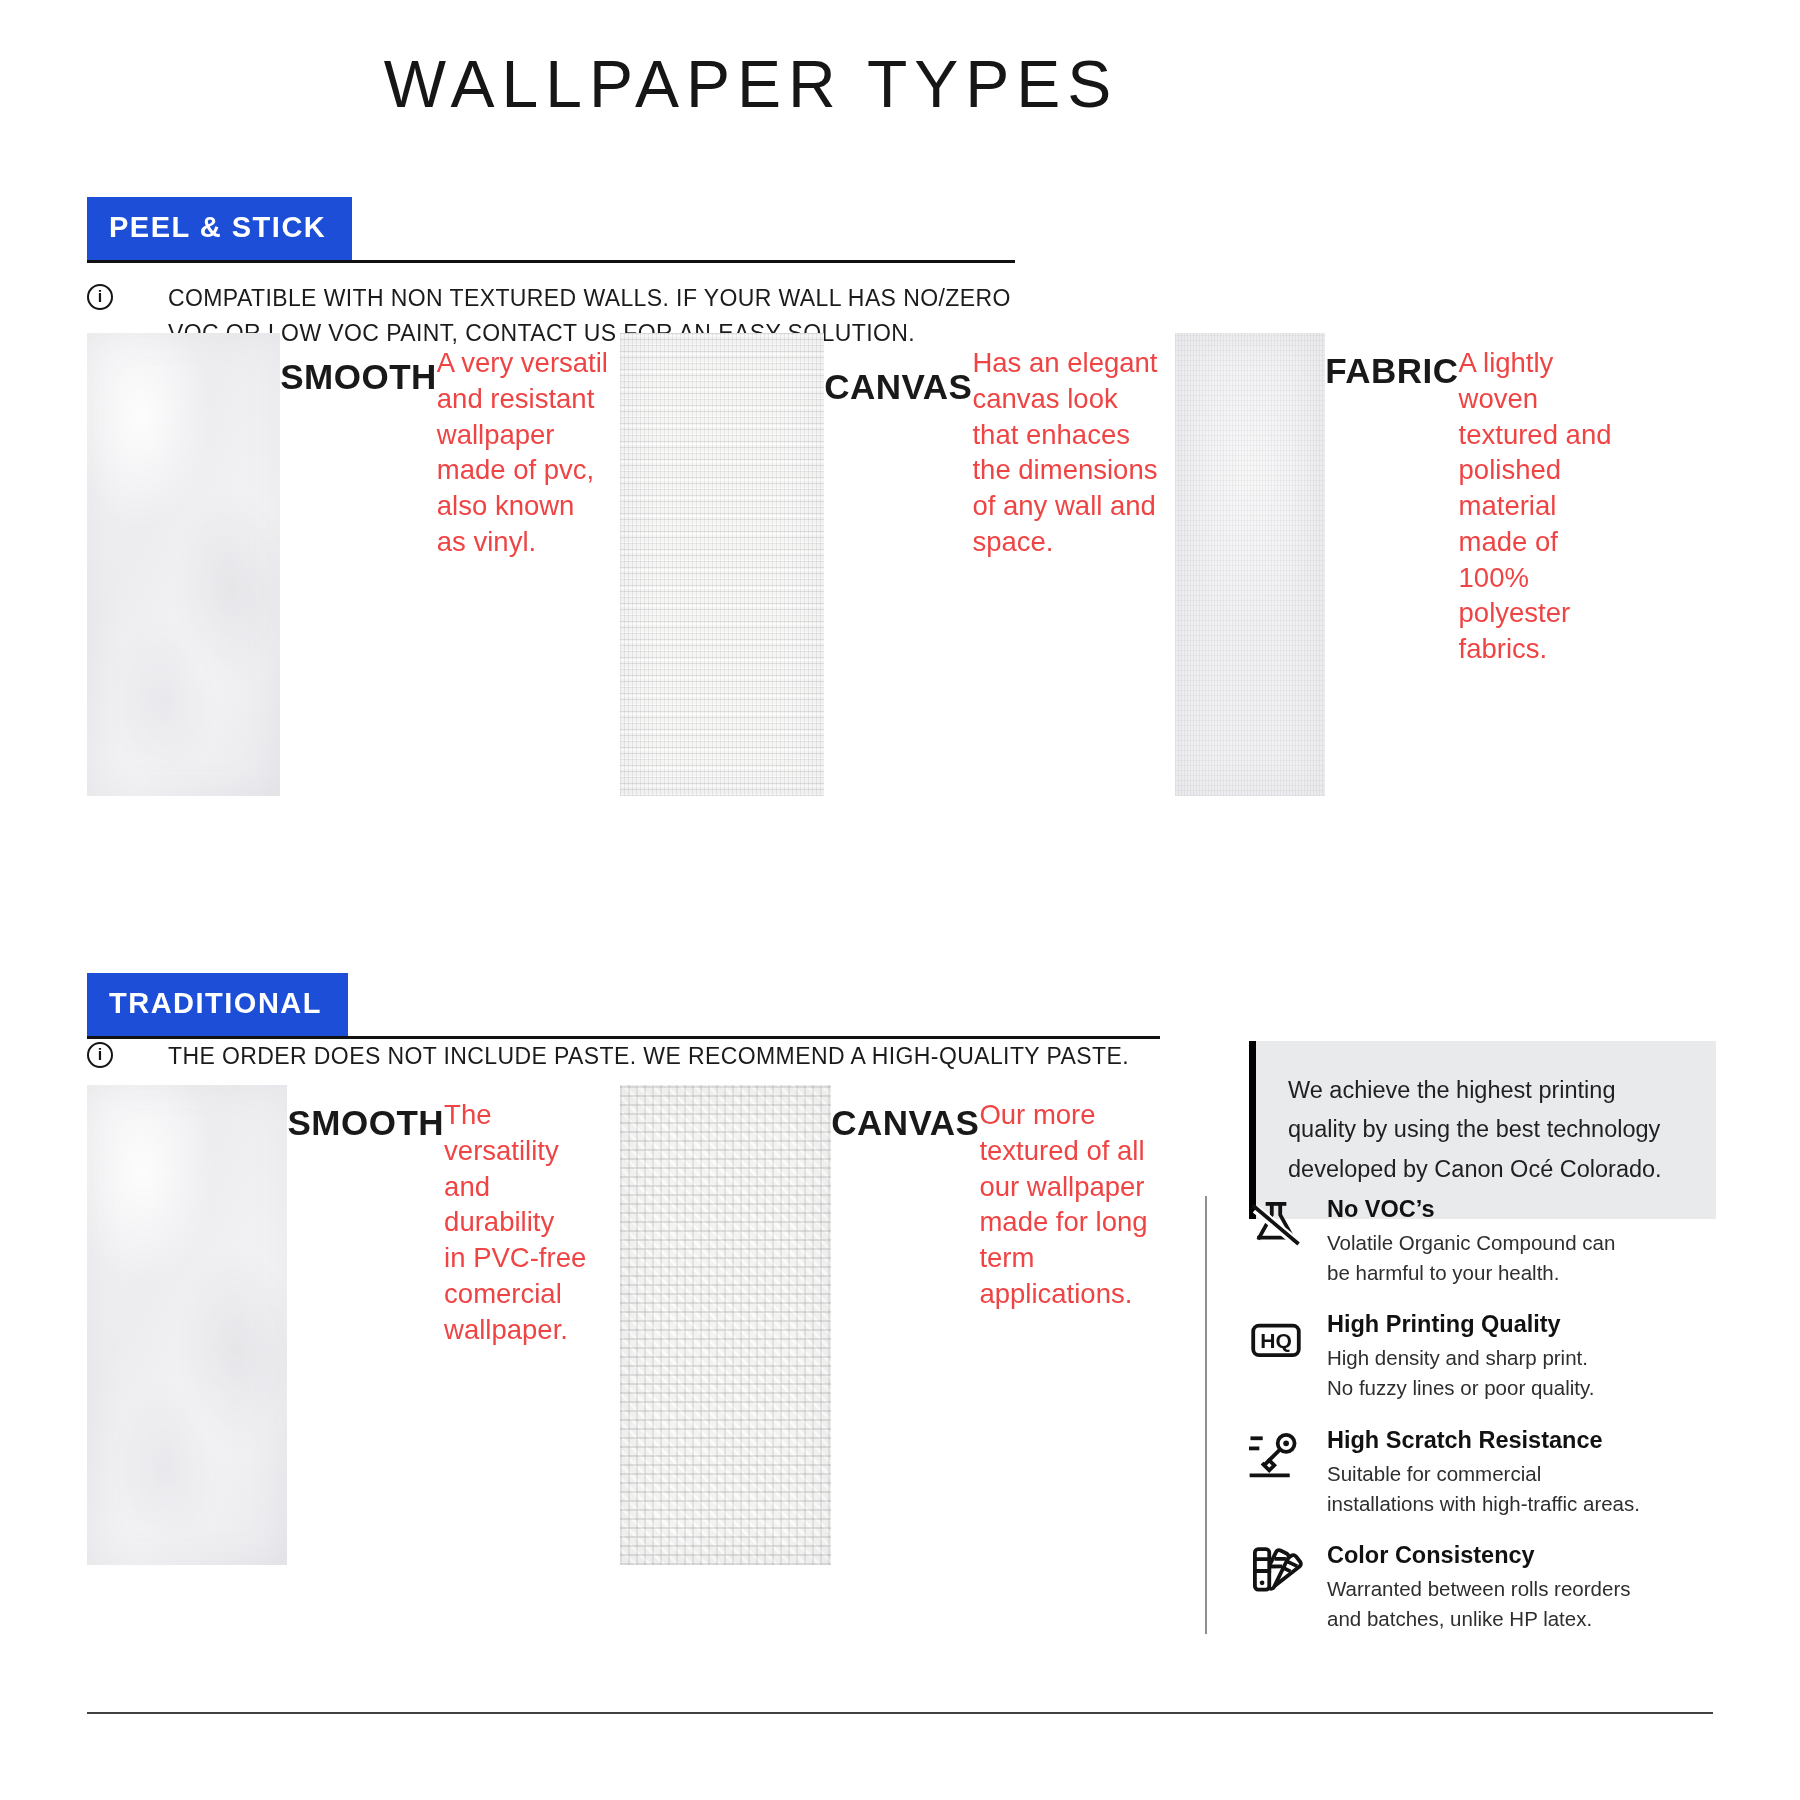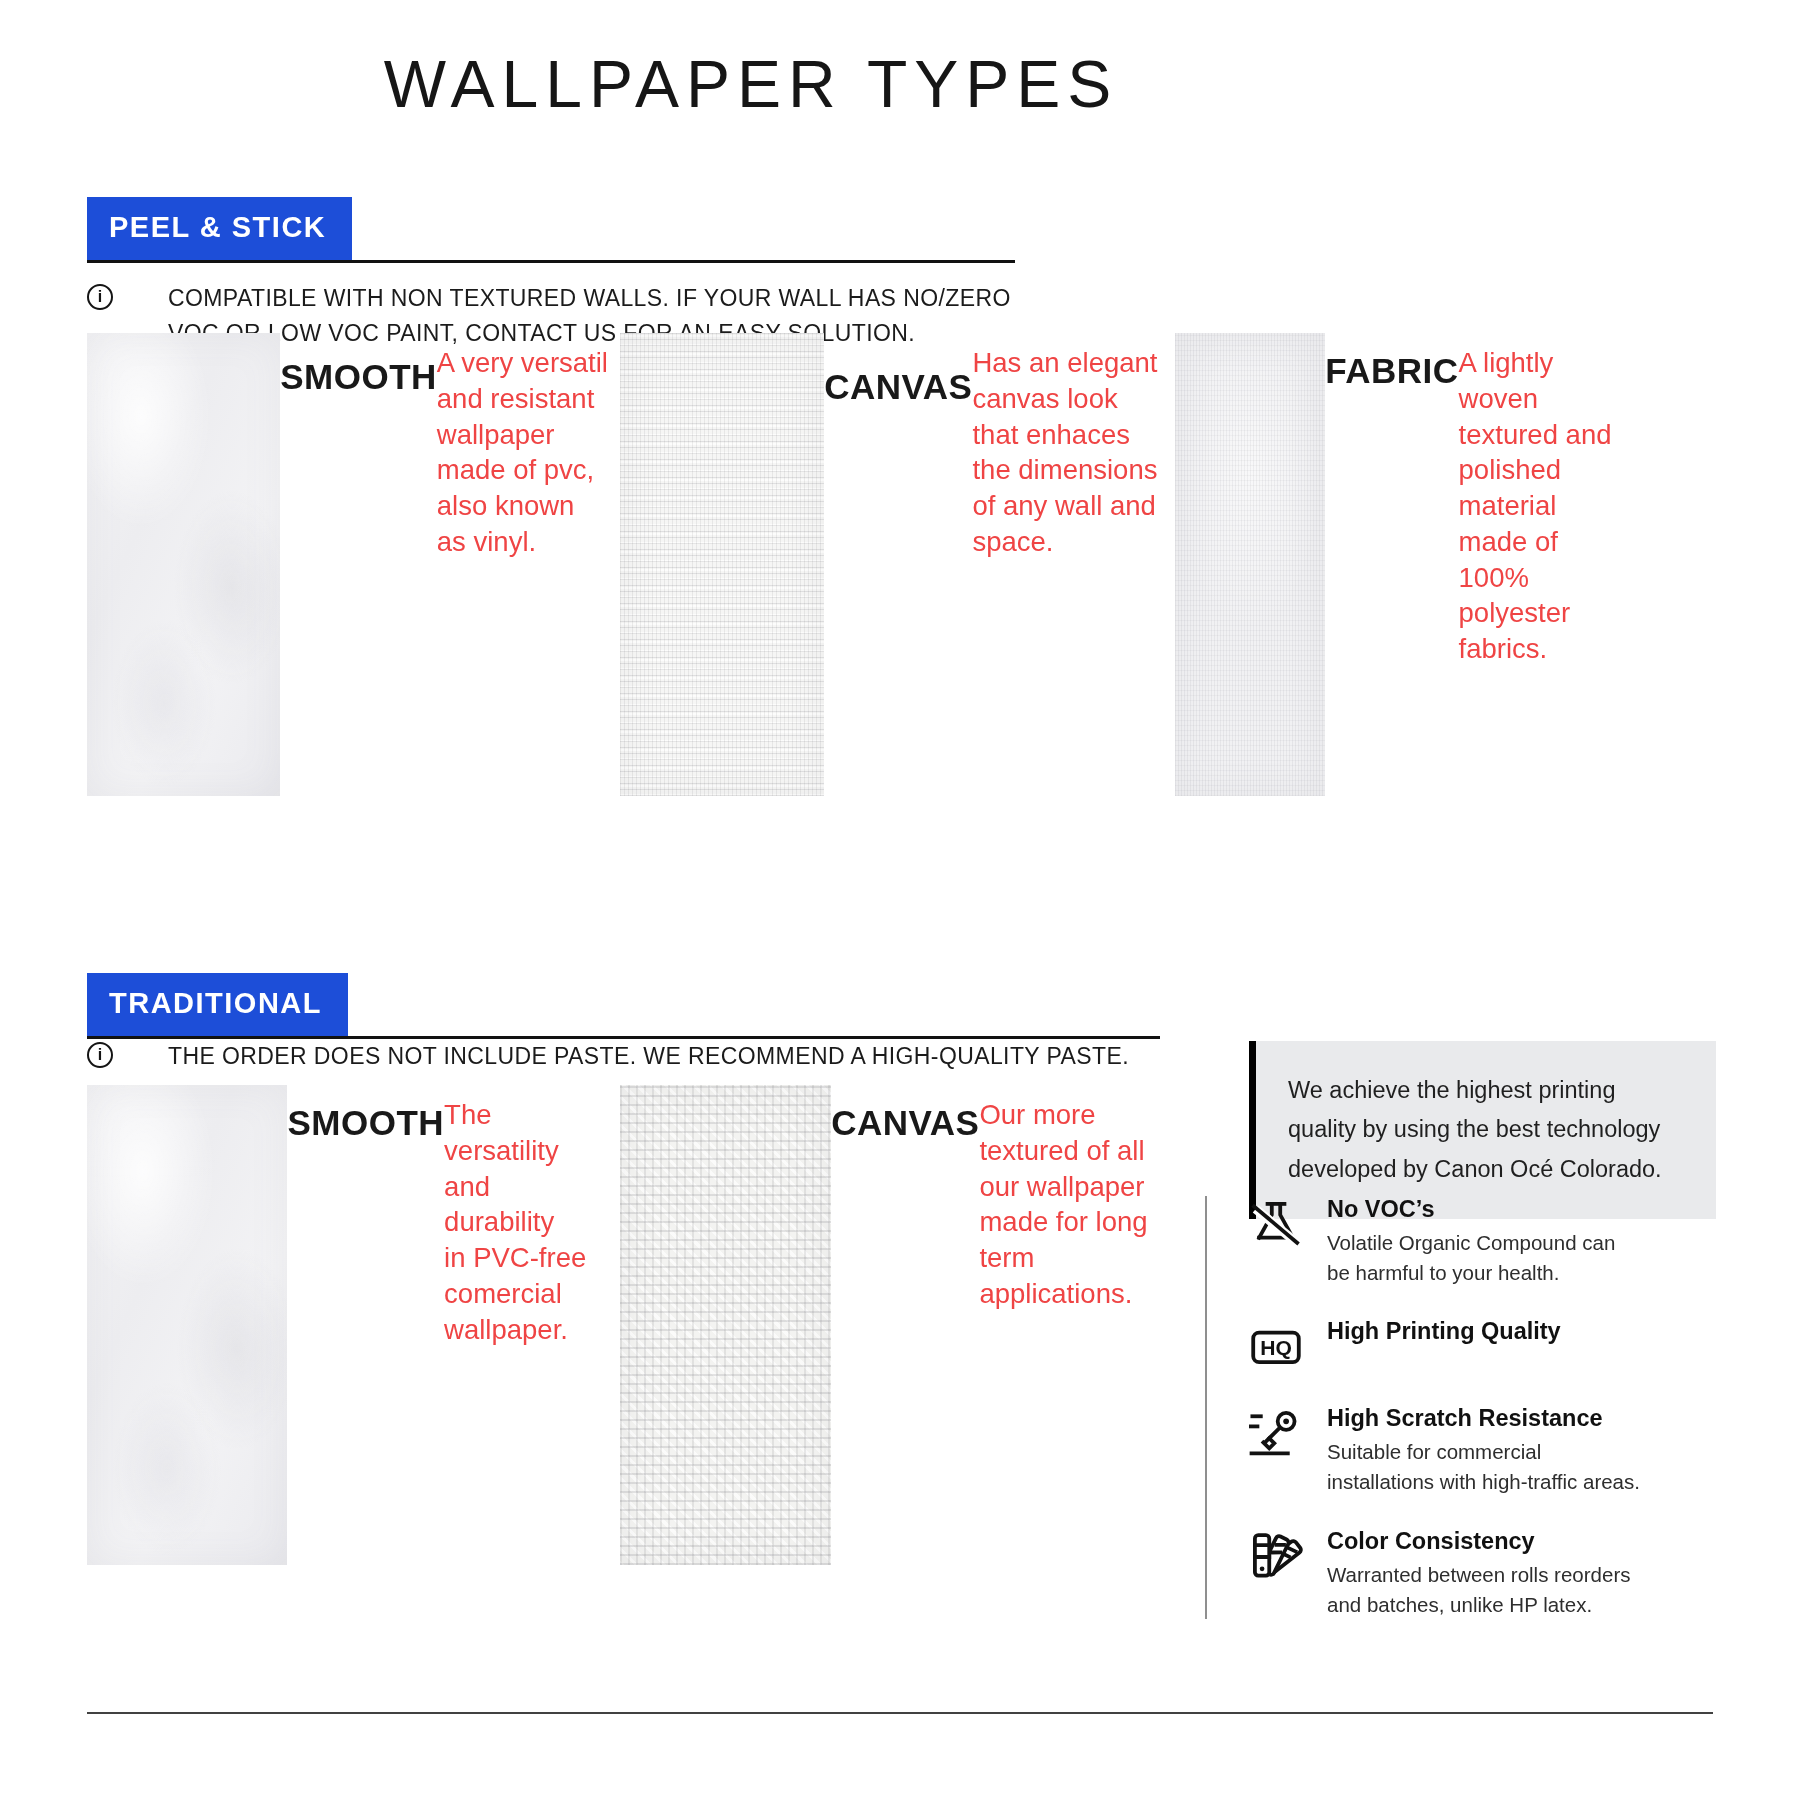--- a/index.html
+++ b/index.html
@@ -93,21 +93,21 @@
     position:absolute;left:1205px;top:1041px;width:467px;box-sizing:border-box;
     background:#e9eaec;border-left:7px solid #000;
     padding:30px 20px 30px 32px;
     font-size:23.5px;line-height:1.68;color:#1f1f1f;
   }
 
   
   .features{
     position:absolute;left:1205px;top:1196px;width:512px;box-sizing:border-box;
     border-left:2px solid #8f8f8f;padding-left:42px;
-    display:flex;flex-direction:column;gap:31px;
+    display:flex;flex-direction:column;gap:24px;
   }
   .feature{display:flex;gap:24px;}
   .f-icon{flex:0 0 54px;width:54px;height:54px;margin-top:2px;}
   .f-title{font-size:23.5px;font-weight:700;color:#111;margin:0 0 5px 0;}
   .f-desc{font-size:20.5px;line-height:1.45;color:#2e2e2e;margin:0;}
 
   .bottom-rule{position:absolute;left:87px;top:1712px;width:1626px;height:2px;background:#414141;}
 
   svg .ln{stroke:#121212;stroke-width:4.5;fill:none;stroke-linecap:square;}
   svg .lnr{stroke:#121212;stroke-width:4.5;fill:#fff;}
@@ -195,20 +195,22 @@
       </div>
     </div>
 
     <div class="feature">
       <svg class="f-icon" viewBox="0 0 64 64">
         <rect class="ln" x="5" y="15" width="54" height="35" rx="7" stroke-width="5"></rect>
         <text x="32" y="42" text-anchor="middle" font-size="25" font-weight="700" font-family="Liberation Sans, DejaVu Sans, sans-serif" fill="#121212">HQ</text>
       </svg>
       <div>
         <p class="f-title">High Printing Quality</p>
+        <p class="f-desc pre">High density and sharp print.
+No fuzzy lines or poor quality.</p>
       </div>
     </div>
 
     <div class="feature">
       <svg class="f-icon" viewBox="0 0 64 64">
         <circle class="ln" cx="44" cy="17" r="10" stroke-width="5"></circle>
         <circle cx="44" cy="17" r="3.4" fill="#121212"></circle>
         <path class="ln" d="M36 25 L20 41" stroke-width="6"></path>
         <path class="ln" d="M24 37 L30 43 L24 49 L17 42" stroke-width="5"></path>
         <path class="ln" d="M4 11 H14" stroke-width="4"></path>

